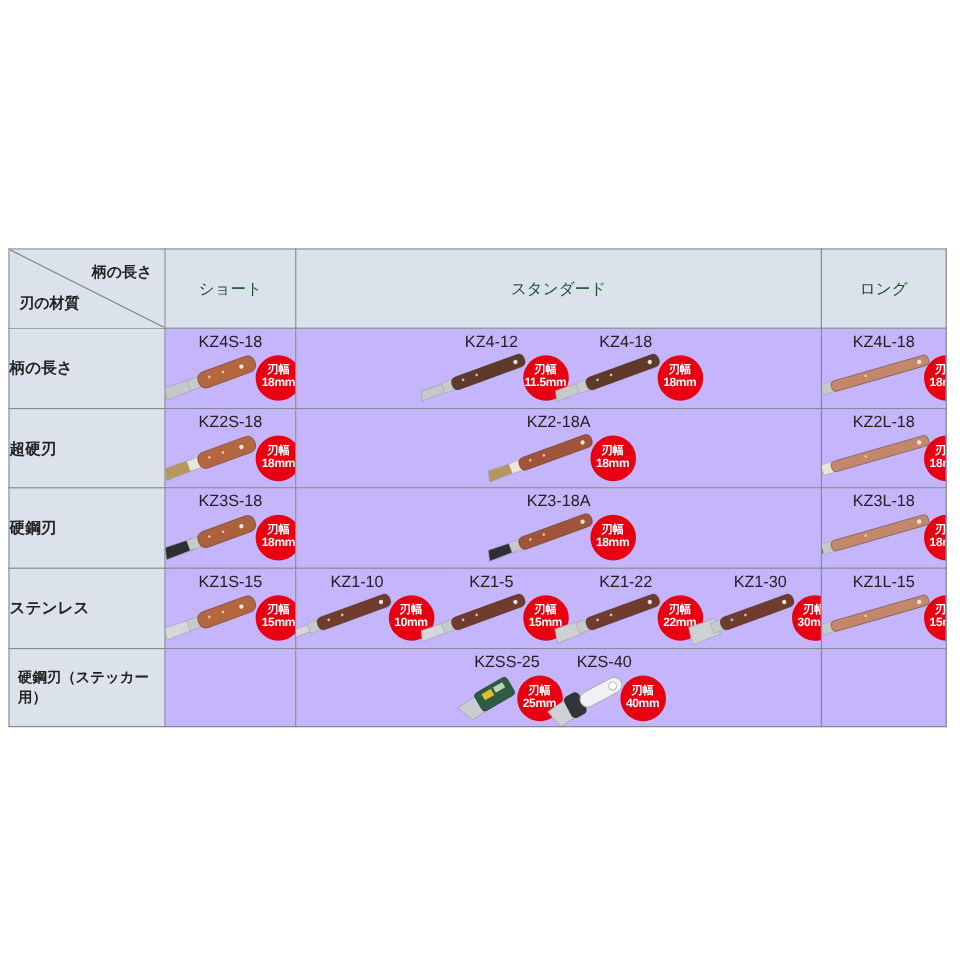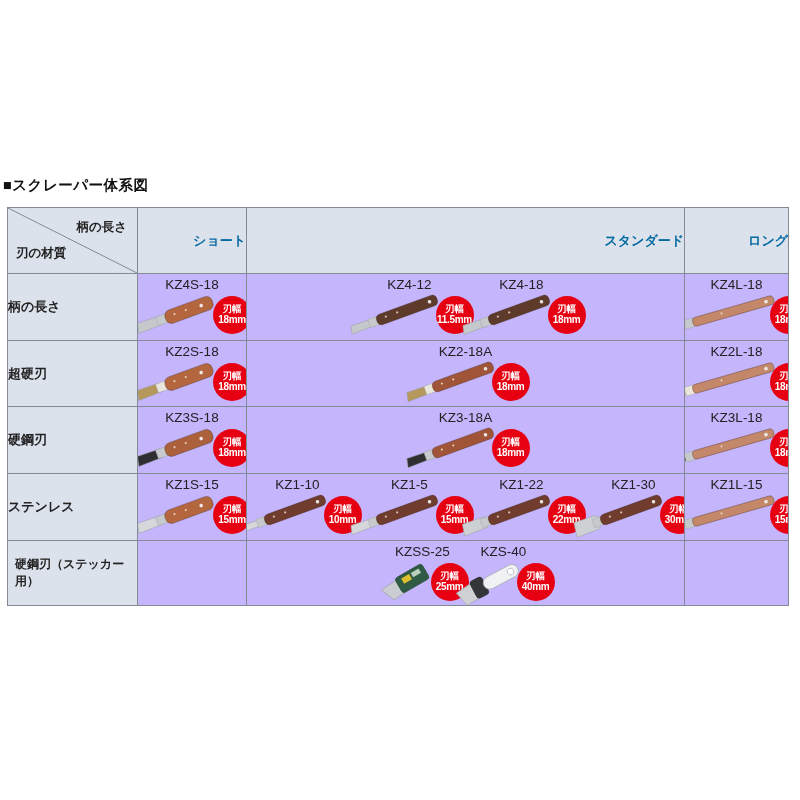--- a/index.html
+++ b/index.html
@@ -1,21 +1,21 @@
 <!DOCTYPE html>
 <html><head>
 <meta charset="utf-8">
 <style>
   html,body{margin:0;padding:0;background:#fff;}
   body{width:800px;height:800px;font-family:"Liberation Sans","DejaVu Sans",sans-serif;}
   .stage{position:relative;width:800px;height:800px;background:#fff;overflow:hidden;}
   .title{position:absolute;left:3px;top:176px;font-size:14.5px;font-weight:bold;color:#111;letter-spacing:.5px;}
   table.sys{position:absolute;left:7px;top:207px;width:781px;border-collapse:collapse;table-layout:fixed;}
   table.sys th,table.sys td{border:1px solid #848a94;padding:0;}
-  th.head{background:#dce2eb;font-size:13px;font-weight:bold;color:#0369a1;text-align:right;vertical-align:middle;}
+  th.head{background:#dce2eb;font-size:13px;font-weight:normal;color:#14532d;text-align:center;vertical-align:middle;}
   th.mat{background:#dce2eb;font-size:13px;font-weight:bold;color:#222;text-align:left;padding-left:10px;vertical-align:middle;}
   th.mat.small{font-size:12px;padding-left:7px;}
   td.cell{background:#c4b5fd;vertical-align:top;}
   tr.hh{height:66px;} tr.h1{height:67px;} tr.h2{height:66px;} tr.h3{height:67px;}
   tr.h4{height:67px;} tr.h5{height:64px;}
   .corner{position:relative;background:#dce2eb;}
   .diag{position:absolute;left:0;top:0;width:100%;height:100%;}
   .c-tr{position:absolute;right:10px;top:11px;font-size:12.5px;font-weight:bold;color:#222;}
   .c-bl{position:absolute;left:8px;bottom:11px;font-size:12.5px;font-weight:bold;color:#222;text-align:center;}
   .prodwrap{display:flex;justify-content:center;align-items:flex-start;width:100%;height:100%;overflow:hidden;}
@@ -26,21 +26,20 @@
   .scraper svg{display:block;}
   .badge{flex:none;width:38px;height:38px;border-radius:50%;background:#e60012;color:#fff;
          display:flex;flex-direction:column;align-items:center;justify-content:center;margin-left:-10px;}
   .bl{font-size:9.5px;font-weight:bold;line-height:10.5px;}
   .bs{font-size:10px;font-weight:bold;line-height:12px;letter-spacing:-.3px;white-space:nowrap;}
 </style>
 </head>
 <body>
 
 <div class="stage">
-  <div class="title">■スクレーパー体系図</div>
 
   <table class="sys">
     <colgroup>
         <col style="width:130px">
         <col style="width:109px">
         <col style="width:438px">
         <col style="width:104px">
       </colgroup>
 
     <tbody>

